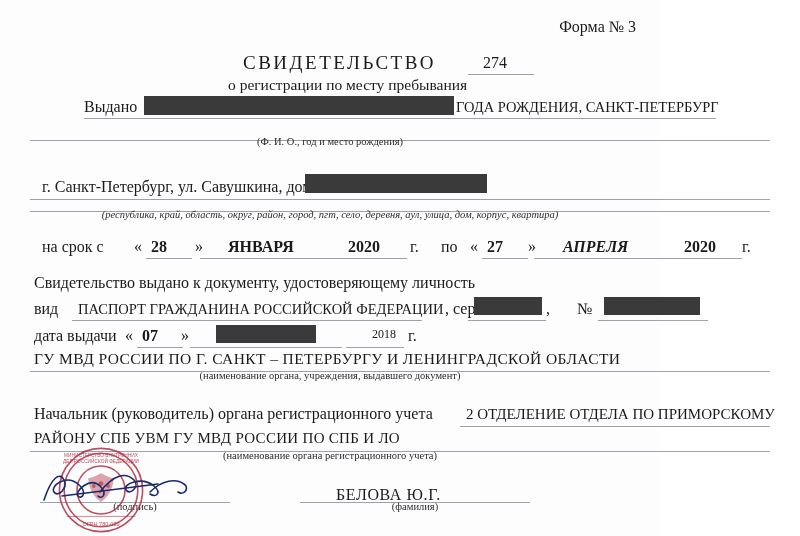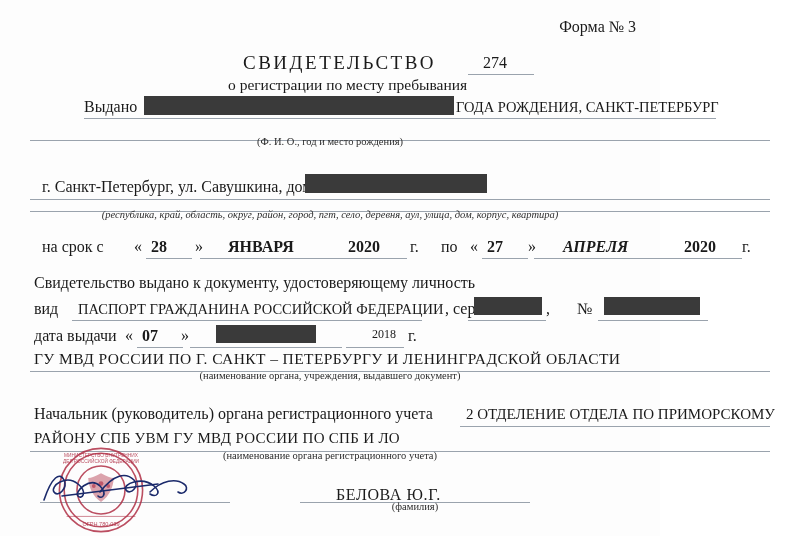--- a/index.html
+++ b/index.html
@@ -275,20 +275,21 @@
   <div class="txt small" id="organ-caption">(наименование органа, учреждения, выдавшего документ)</div>
 
   <div class="txt" id="chief-label">Начальник (руководитель) органа регистрационного учета</div>
   <div class="txt" id="chief-org1">2 ОТДЕЛЕНИЕ ОТДЕЛА  ПО ПРИМОРСКОМУ</div>
   <div class="rule" id="rule-chief1"></div>
   <div class="txt" id="chief-org2">РАЙОНУ СПБ УВМ  ГУ  МВД РОССИИ  ПО СПБ  И  ЛО</div>
   <div class="rule" id="rule-chief2"></div>
   <div class="txt small" id="chief-caption">(наименование органа регистрационного учета)</div>
 
   <div class="rule" id="rule-sign"></div>
+  <div class="txt small" id="sign-caption">(подпись)</div>
   <div class="txt" id="name-value">БЕЛОВА Ю.Г.</div>
   <div class="rule" id="rule-name"></div>
   <div class="txt small" id="name-caption">(фамилия)</div>
 
   <div id="stamp">
     <svg width="146" height="88" viewBox="0 0 146 110" xmlns="http://www.w3.org/2000/svg">
       <g fill="none" stroke="#b03046" stroke-width="2" opacity="0.85">
         <circle cx="73" cy="55" r="52"></circle>
         <circle cx="73" cy="55" r="46"></circle>
         <circle cx="73" cy="55" r="30"></circle>

